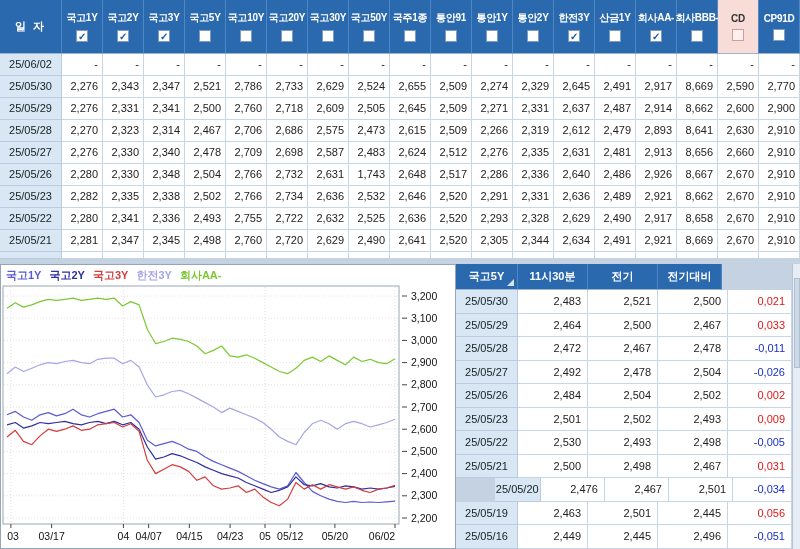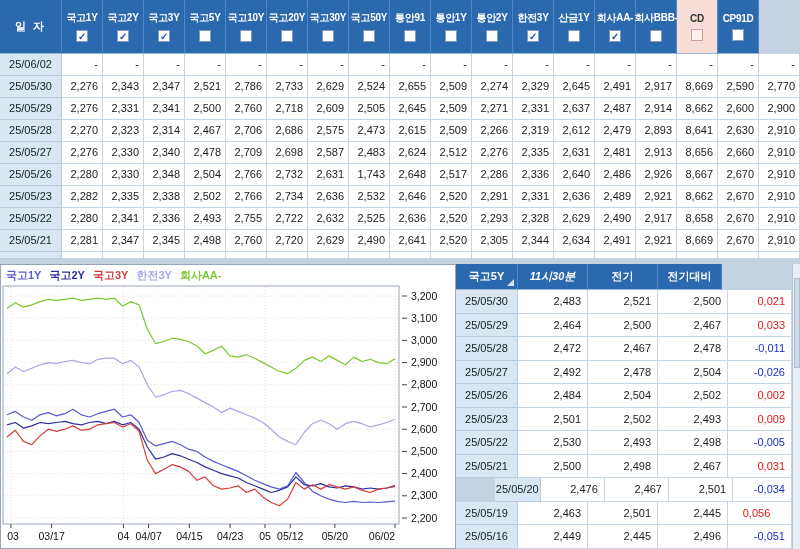--- a/index.html
+++ b/index.html
@@ -97,20 +97,24 @@
       <div class="th col">
         <span>국고20Y</span>
         <div class="cb"></div>
       </div>
       <div class="th col">
         <span>국고30Y</span>
         <div class="cb"></div>
       </div>
       <div class="th col">
         <span>국고50Y</span>
+        <div class="cb"></div>
+      </div>
+      <div class="th col">
+        <span>국주1종</span>
         <div class="cb"></div>
       </div>
       <div class="th col">
         <span>통안91</span>
         <div class="cb"></div>
       </div>
       <div class="th col">
         <span>통안1Y</span>
         <div class="cb"></div>
       </div>
@@ -429,21 +433,21 @@
       <polyline points="6.0,153.0 14.3,146.3 22.5,157.4 30.8,160.7 39.0,151.9 47.3,145.2 55.5,147.4 63.8,145.2 72.0,141.9 80.3,146.3 88.6,145.2 96.8,140.8 105.1,139.7 113.3,138.5 121.6,143.0 129.8,139.7 138.1,147.4 146.3,176.3 154.6,189.6 162.9,185.2 171.1,180.7 179.4,182.9 187.6,187.4 195.9,196.3 204.1,192.9 212.4,201.8 220.6,205.1 228.9,204.0 237.1,201.8 245.4,208.5 253.7,205.1 261.9,212.9 270.2,218.5 278.4,221.8 286.7,215.1 294.9,198.5 303.2,205.1 311.4,200.7 319.7,205.1 328.0,200.7 336.2,202.9 344.5,205.1 352.7,202.9 361.0,206.3 369.2,208.5 377.5,205.1 385.7,204.0 394.0,201.4" fill="none" stroke="#d43c3c" stroke-width="1.2" stroke-linejoin="round"></polyline>
       <polyline points="6.0,89.7 14.3,83.0 22.5,87.5 30.8,84.2 39.0,80.8 47.3,78.6 55.5,79.7 63.8,77.5 72.0,76.4 80.3,78.6 88.6,79.7 96.8,75.3 105.1,74.2 113.3,74.2 121.6,79.7 129.8,76.4 138.1,83.0 146.3,100.8 154.6,113.0 162.9,110.8 171.1,107.5 179.4,106.4 187.6,109.7 195.9,114.1 204.1,118.6 212.4,123.0 220.6,128.6 228.9,124.1 237.1,127.4 245.4,130.8 253.7,134.1 261.9,138.5 270.2,145.2 278.4,153.0 286.7,157.4 294.9,160.7 303.2,148.5 311.4,139.7 319.7,136.3 328.0,139.7 336.2,145.2 344.5,139.7 352.7,137.4 361.0,139.7 369.2,143.0 377.5,140.8 385.7,138.5 394.0,135.2" fill="none" stroke="#a6a6e6" stroke-width="1.2" stroke-linejoin="round"></polyline>
       <polyline points="6.0,24.2 14.3,18.7 22.5,23.1 30.8,20.9 39.0,17.6 47.3,15.3 55.5,16.4 63.8,15.3 72.0,14.2 80.3,16.4 88.6,15.3 96.8,14.2 105.1,15.3 113.3,14.2 121.6,22.0 129.8,17.6 138.1,20.9 146.3,45.3 154.6,59.7 162.9,57.5 171.1,54.2 179.4,55.3 187.6,57.5 195.9,62.0 204.1,69.7 212.4,66.4 220.6,62.0 228.9,71.9 237.1,73.1 245.4,70.8 253.7,74.2 261.9,78.6 270.2,83.0 278.4,87.5 286.7,89.7 294.9,84.2 303.2,76.4 311.4,73.1 319.7,77.5 328.0,71.9 336.2,76.4 344.5,80.8 352.7,73.1 361.0,77.5 369.2,75.3 377.5,78.6 385.7,79.7 394.0,74.8" fill="none" stroke="#7cc832" stroke-width="1.2" stroke-linejoin="round"></polyline>
     </svg>
 </div>
 
 <div class="rtable">
   <div class="rtable-main">
     <div class="rhead" id="rhead">
         <div class="rth" style="width: 62px;">국고5Y<div class="sort-tri"></div></div>
-        <div class="rth" style="width: 70px; font-style: italic;">11시30분</div>
+        <div class="rth" style="width: 70px;">11시30분</div>
         <div class="rth" style="width: 70px;">전기</div>
         <div class="rth" style="width: 64px;">전기대비</div>
       </div>
     <div id="rbody">
         <div class="rtr">
           <div class="rtd date" style="width: 62px;">25/05/30</div>
           <div class="rtd" style="width: 70px;">2,483</div>
           <div class="rtd" style="width: 70px;">2,521</div>
           <div class="rtd" style="width: 70px;">2,500</div>
           <div class="rtd" style="width: 64px; color: rgb(224, 24, 24);">0,021</div>
@@ -502,21 +506,21 @@
           <div class="rtd" style="width: 70px;">2,476</div>
           <div class="rtd" style="width: 70px;">2,467</div>
           <div class="rtd" style="width: 70px;">2,501</div>
           <div class="rtd" style="width: 64px; color: rgb(26, 47, 200);">-0,034</div>
         </div>
         <div class="rtr">
           <div class="rtd date" style="width: 62px;">25/05/19</div>
           <div class="rtd" style="width: 70px;">2,463</div>
           <div class="rtd" style="width: 70px;">2,501</div>
           <div class="rtd" style="width: 70px;">2,445</div>
-          <div class="rtd" style="width: 64px; color: rgb(224, 24, 24); text-align: center;">0,056</div>
+          <div class="rtd" style="width: 64px; color: rgb(224, 24, 24);">0,056</div>
         </div>
         <div class="rtr">
           <div class="rtd date" style="width: 62px;">25/05/16</div>
           <div class="rtd" style="width: 70px;">2,449</div>
           <div class="rtd" style="width: 70px;">2,445</div>
           <div class="rtd" style="width: 70px;">2,496</div>
           <div class="rtd" style="width: 64px; color: rgb(26, 47, 200);">-0,051</div>
         </div>
       </div>
   </div>

